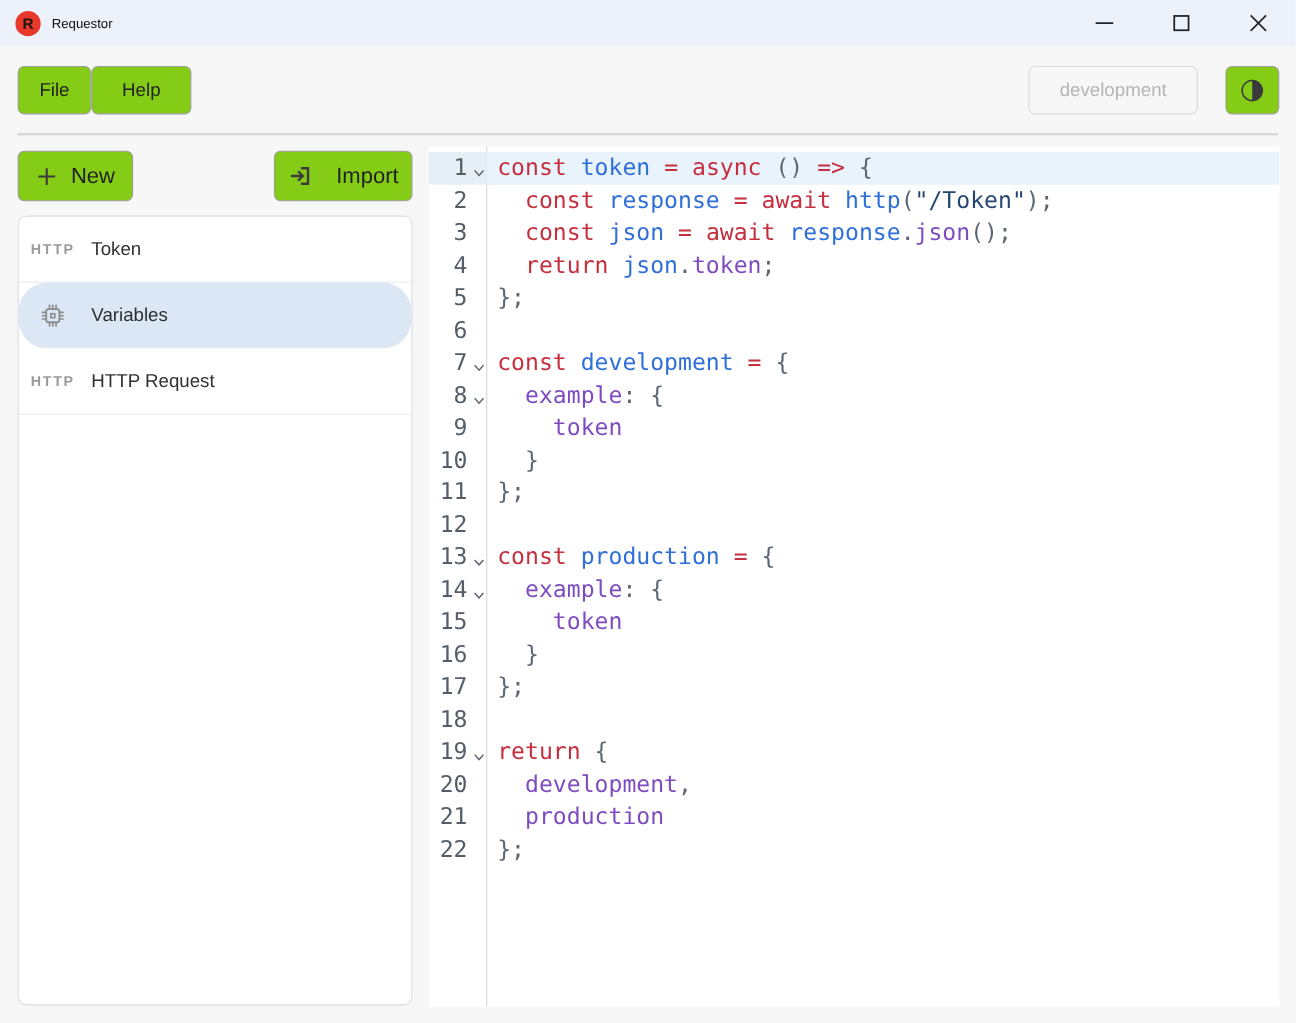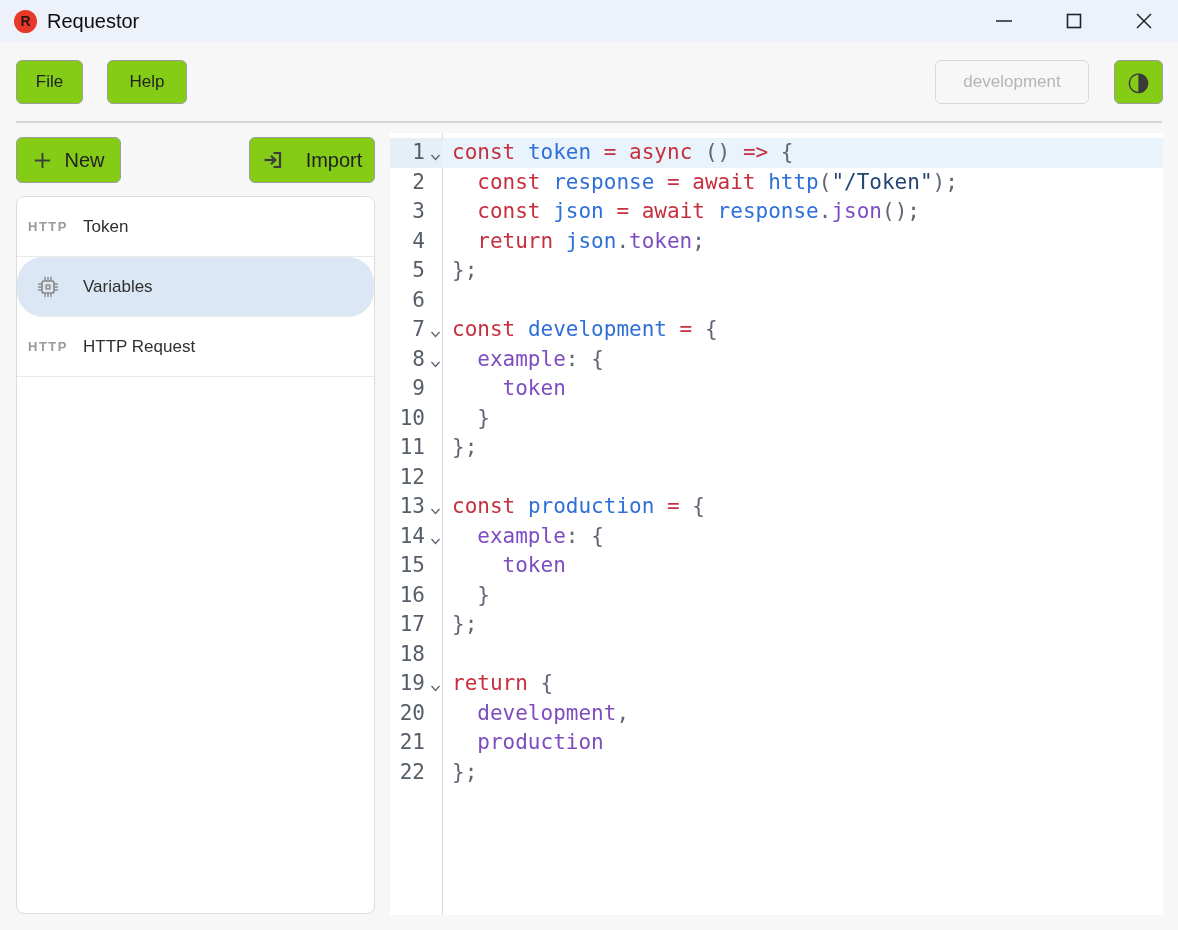--- a/index.html
+++ b/index.html
@@ -16,42 +16,42 @@
     position:absolute; left:0; top:0; width:1178px; height:42px;
     background:var(--titlebar-bg,#edf1f9);
     display:flex; align-items:center; padding:0 18px 0 14px;
   }
   .logo {
     width:23px; height:23px; border-radius:50%;
     background:var(--logo-red,#e8382c);
     display:flex; align-items:center; justify-content:center;
     font-weight:bold; font-size:14px; color:#24160f;
   }
-  .app-title { margin-left:10px; font-size:20px; color:#0d0d0d; }
+  .app-title { margin-left:10px; font-size:12px; color:#0d0d0d; }
   .win-controls { margin-left:auto; display:flex; gap:38px; }
   .win-btn {
     width:32px; height:32px; display:flex; align-items:center; justify-content:center;
     background:transparent; border:none; cursor:default;
   }
   .win-btn svg { display:block; }
 
   
   .menubar {
     position:absolute; left:0; top:42px; width:1178px; height:79px;
     background:var(--header-bg,#f7f7f7);
     display:flex; align-items:center; padding:0 15px 0 16px;
   }
   .btn {
     background:#84cc16; border:1px solid #9d9d9d; border-radius:6px;
     font-family:"Liberation Sans", sans-serif;
     font-size:17px; color:#222; display:flex; align-items:center; justify-content:center;
     height:44px; cursor:default;
   }
   .btn-file { width:67px; }
-  .btn-help { width:80px; margin-left:24px; }
+  .btn-help { width:91px; }
   .btn-env {
     margin-left:auto; width:154px; height:44px;
     background:transparent; border:1px solid #d9d9d9; border-radius:6px;
     color:#b5b5b5; font-size:17px; display:flex; align-items:center; justify-content:center;
   }
   .btn-theme { width:49px; margin-left:25px; border-color:#9d9d9d; }
   .theme-glyph { font-family:"DejaVu Sans", sans-serif; font-size:26px; color:#3a3a3a; line-height:1; transform:translateY(-1px); }
 
   .header-divider {
     position:absolute; left:16px; top:121px; width:1146px; height:2px; background:#d5d5d5;

